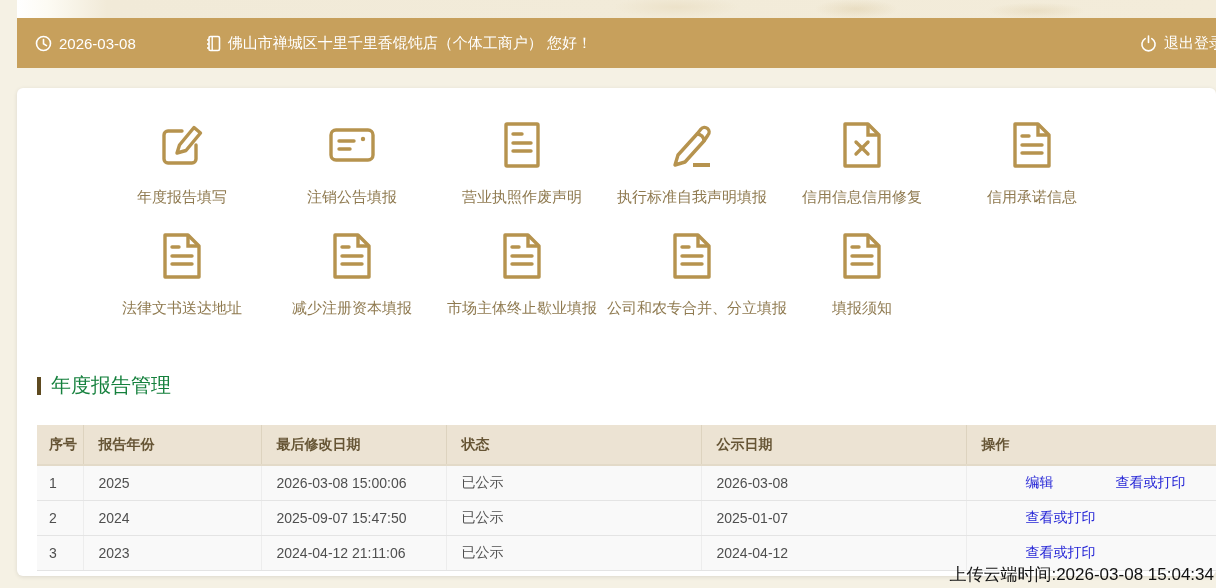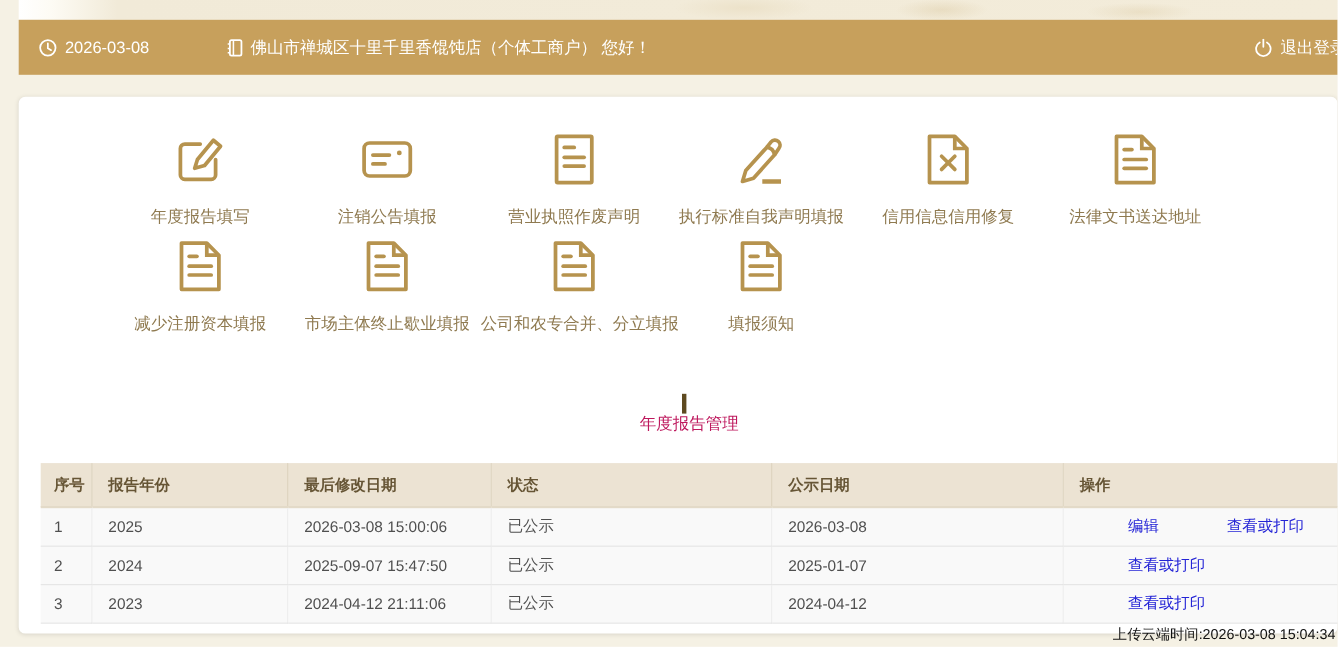--- a/index.html
+++ b/index.html
@@ -40,32 +40,33 @@
   .card {
     position:absolute; left:17px; top:88px; width:1199px; height:488px;
     background:#fff; border-radius:6px;
     box-shadow:0 1px 4px rgba(0,0,0,.10);
   }
   
   .grid {
     padding:22px 0 0 80px;
     display:grid;
     grid-template-columns:repeat(6,170px);
+    row-gap:14px;
   }
   .grid-item { width:170px; text-align:center; cursor:pointer; }
   .grid-item .ico { height:70px; display:flex; align-items:center; justify-content:center; }
   .grid-item .lbl {
     display:block; margin-top:8px; font-size:15px; color:#8f7a50; white-space:nowrap;
   }
   .ico svg { stroke:#b6934e; fill:none; stroke-width:3.4; }
   
   .section-title {
     margin:54px 0 0 20px;
     display:flex; align-items:center;
-    font-size:15px; color:#be185d;flex-direction:column;
+    font-size:20px; color:#15803d;
   }
   .section-title .vbar { width:4px; height:18px; background:#5e4a20; margin-right:10px; }
   
   table {
     margin:26px 0 0 20px; width:calc(100% - 20px);
     border-collapse:collapse; font-size:14px; table-layout:fixed;
   }
   thead th {
     background:#ece3d3; color:#665535; font-weight:bold; text-align:left;
     height:40px; padding:0 0 0 15px;
@@ -78,21 +79,21 @@
     height:35px; padding:0 0 0 15px;
     border-right:1px solid #ededed; border-bottom:1px solid #e4e4e4;
   }
   tbody td:first-child { padding-left:12px; }
   tbody td:last-child { border-right:none; }
   a.op-link { color:#2424d6; text-decoration:none; cursor:pointer;padding-left:44px; }
   a.op-link + a.op-link { margin-left:14px; }
   
   .upload-time {
     position:absolute; right:2px; bottom:2px;
-    font-size:13px; color:#111; white-space:nowrap;
+    font-size:17px; color:#111; white-space:nowrap;
   }
 </style>
 </head>
 <body>
 
 <svg width="0" height="0" style="position:absolute">
   <defs>
     <g id="i-edit-square">
       <path d="M40 26 v14 a4 4 0 0 1 -4 4 H12 a4 4 0 0 1 -4 -4 V16 a4 4 0 0 1 4 -4 h14" stroke-linecap="round"></path>
       <path d="M21 34 l2.5-8 L38 8.5 l6.5 5.5 L30 31.5 l-9 2.5 z" stroke-linejoin="round"></path>
@@ -194,20 +195,28 @@
         </span>
       <span class="lbl">执行标准自我声明填报</span>
     </div>
     <div class="grid-item">
       <span class="ico">
           <svg width="52" height="52" viewBox="0 0 52 52">
             <use href="#i-document-x"></use>
           </svg>
         </span>
       <span class="lbl">信用信息信用修复</span>
+    </div>
+    <div class="grid-item">
+      <span class="ico">
+          <svg width="52" height="52" viewBox="0 0 52 52">
+            <use href="#i-document-file"></use>
+          </svg>
+        </span>
+      <span class="lbl">信用承诺信息</span>
     </div>
     <div class="grid-item">
       <span class="ico">
           <svg width="52" height="52" viewBox="0 0 52 52">
             <use href="#i-document-file"></use>
           </svg>
         </span>
       <span class="lbl">法律文书送达地址</span>
     </div>
     <div class="grid-item">

